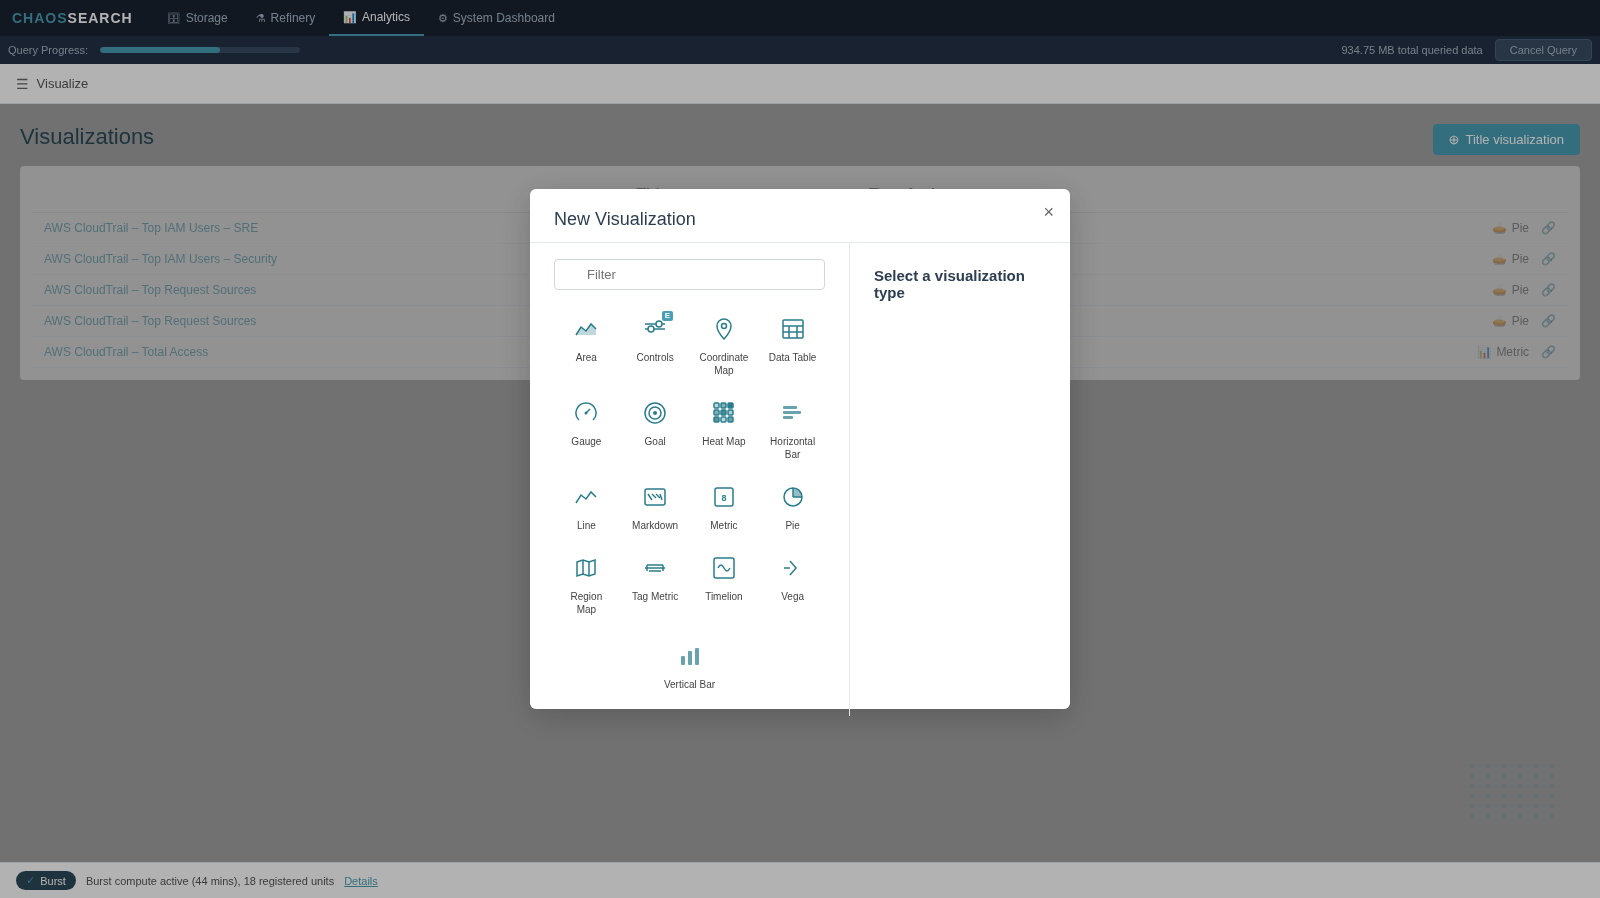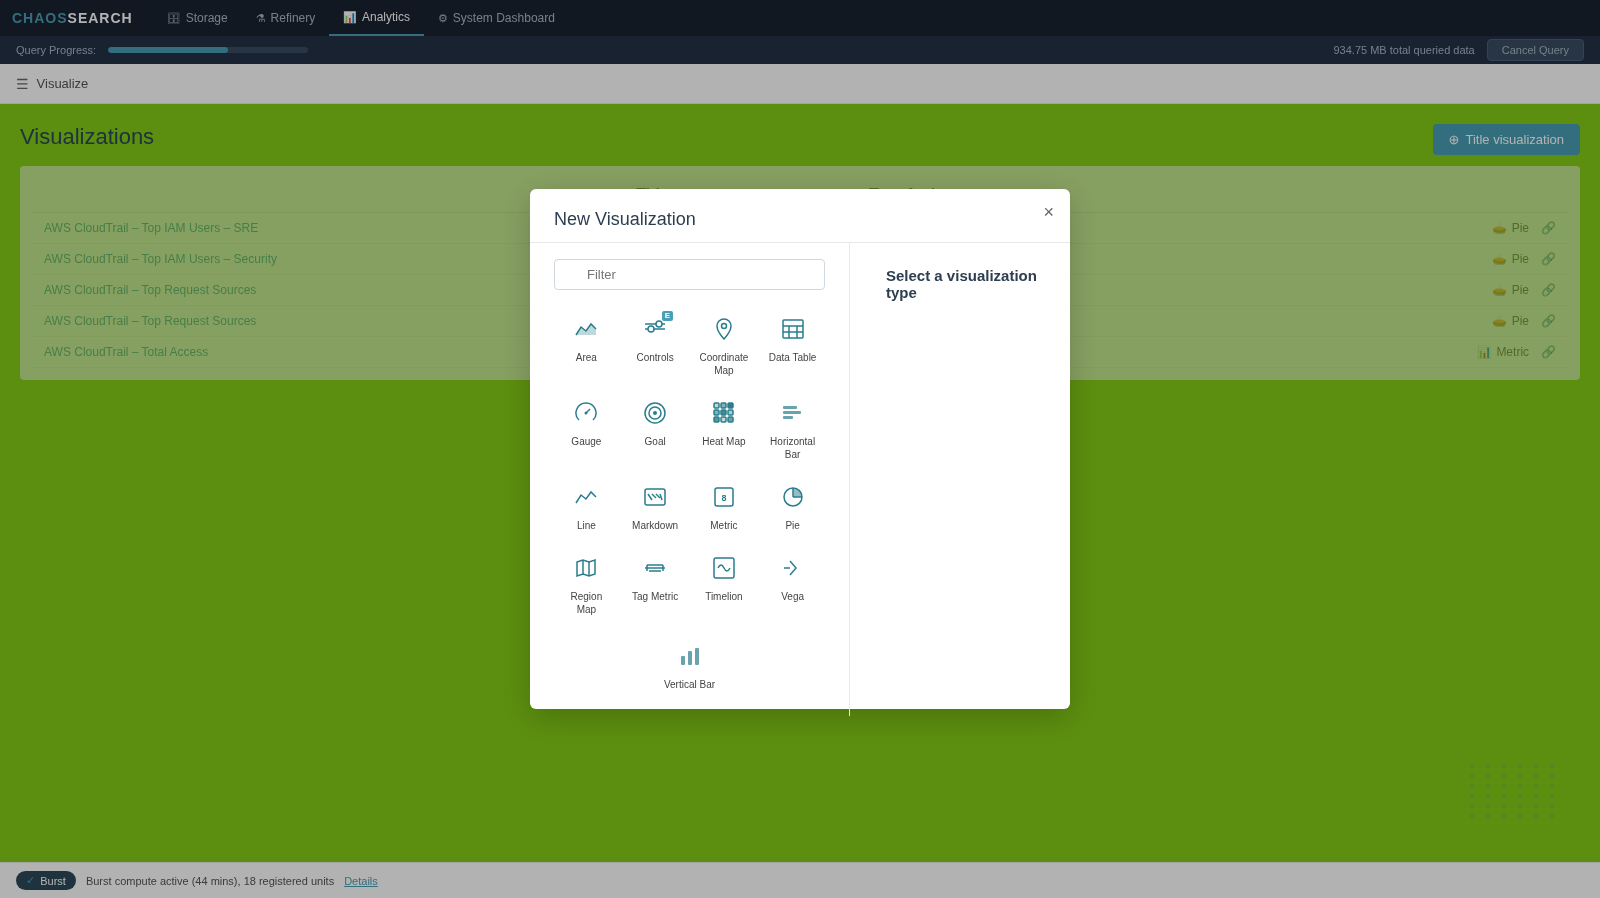--- a/index.html
+++ b/index.html
@@ -38,21 +38,21 @@
       border-bottom: 2px solid #4a9eb5;
     }
     .nav-icon { font-size: 11px; }
 
     
     .progress-bar-container {
       background: #253145;
       height: 28px;
       display: flex;
       align-items: center;
-      padding: 0 16px;
+      padding: 0 8px;
       gap: 12px;
     }
     .progress-label { color: #aab8c8; font-size: 11px; white-space: nowrap; }
     .progress-track {
       width: 200px;
       height: 6px;
       background: #3a4d62;
       border-radius: 3px;
       overflow: hidden;
     }
@@ -82,21 +82,21 @@
       align-items: center;
       padding: 0 16px;
       border-bottom: 1px solid #e5e8ec;
       gap: 8px;
     }
     .hamburger-icon { color: #666; font-size: 14px; cursor: pointer; }
     .breadcrumb-text { color: #555; font-size: 13px; }
 
     
     .main-content {
-      background: #84cc16;
+      background: #a3a3a3;
       height: calc(100vh - 104px);
       padding: 20px;
       position: relative;
       overflow: hidden;
     }
 
     .page-title {
       font-size: 22px;
       color: #2c4a5a;
       font-weight: 400;
@@ -184,21 +184,21 @@
       background: none;
       border: none;
       font-size: 18px;
       color: #666;
       cursor: pointer;
       line-height: 1;
     }
 
     .modal-body {
       display: flex;
-      gap: 16px;
+      gap: 4px;
     }
 
     .modal-left {
       width: 320px;
       padding: 16px 24px;
       border-right: 1px solid #e5e8ec;
     }
 
     .filter-input {
       width: 100%;

